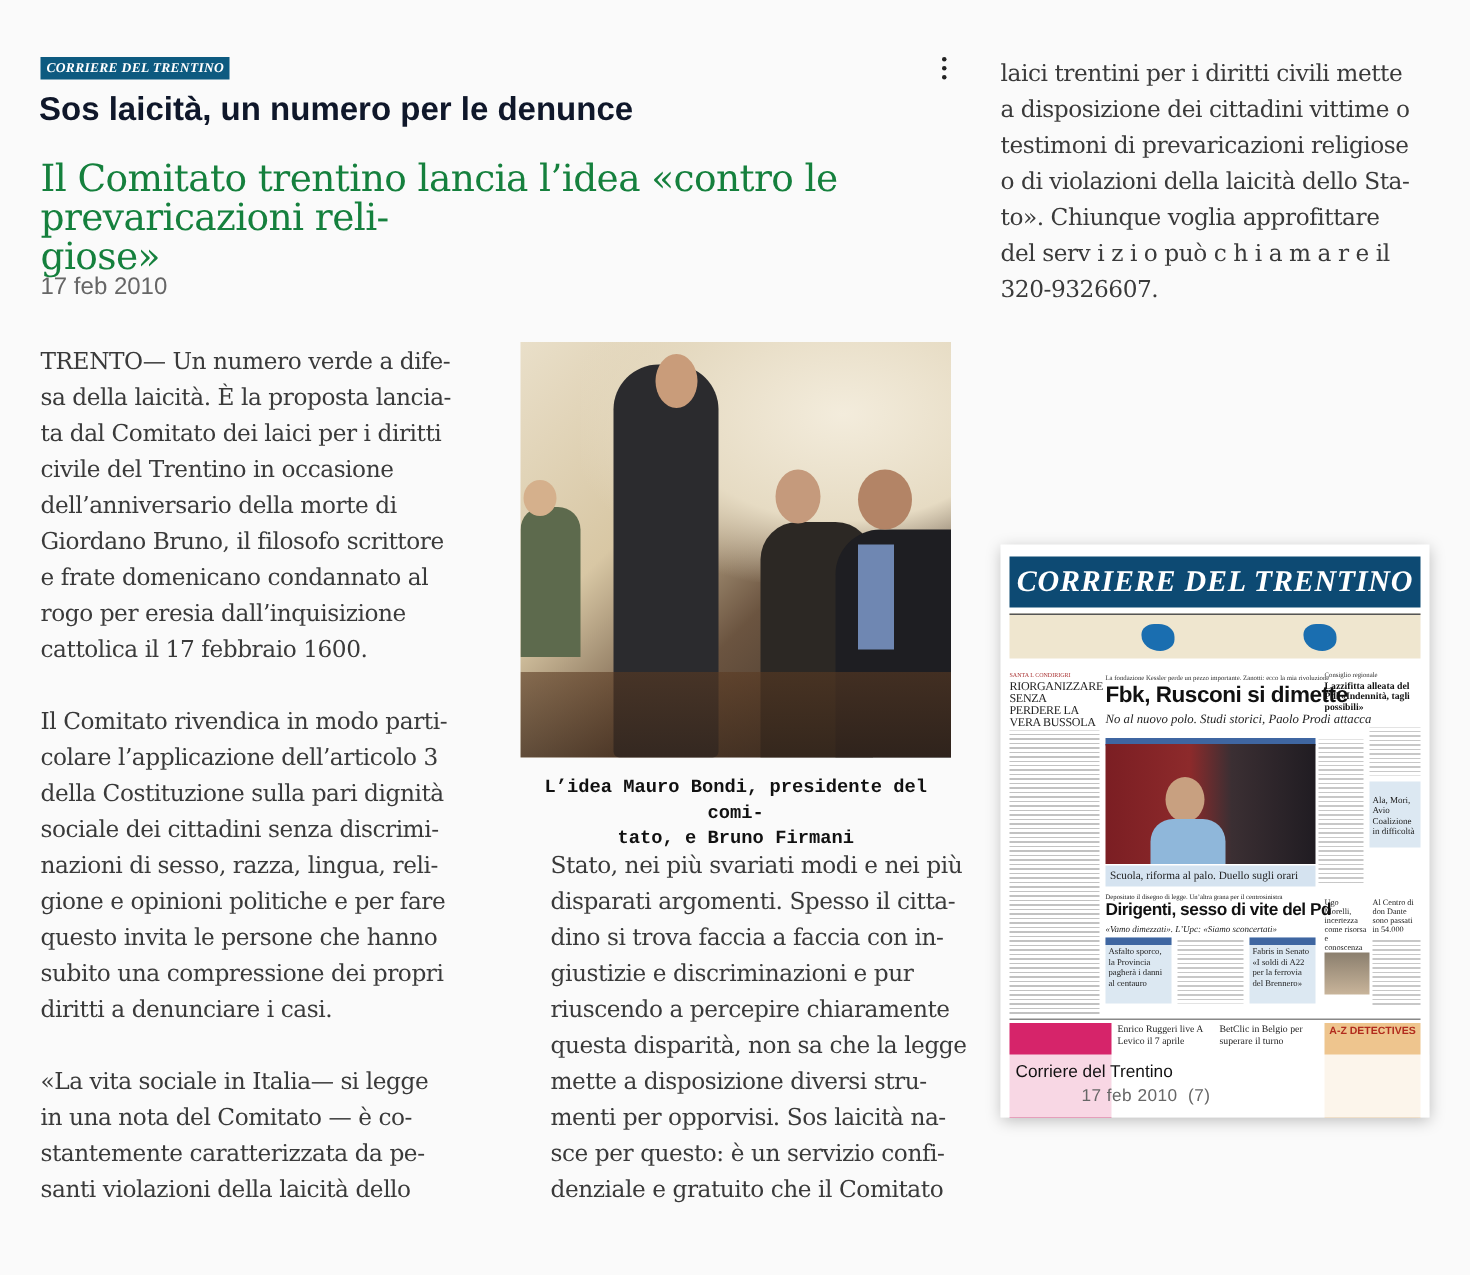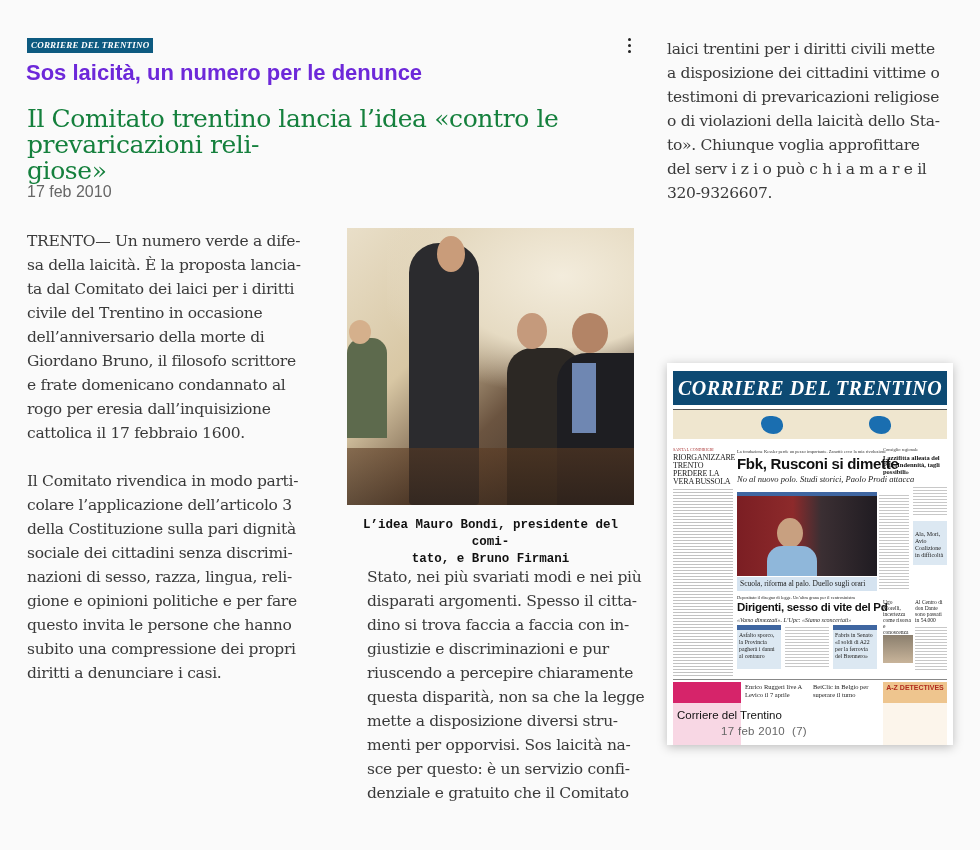--- a/index.html
+++ b/index.html
@@ -6,21 +6,21 @@
   html, body { width: 980px; height: 850px; background: #fafafa; overflow: hidden; }
   body { position: relative; font-family: "DejaVu Serif", serif; color: #333; }
 
   .source-badge {
     position: absolute; left: 27px; top: 38px; height: 15px; padding: 0 4px;
     background: #0d5a80; color: #fff; font-family: "Liberation Serif", serif;
     font-size: 9px; font-weight: bold; font-style: italic; line-height: 15px; letter-spacing: 0.2px;
   }
   .headline {
     position: absolute; left: 26px; top: 58px; width: 600px;
-    font-family: "Liberation Sans", sans-serif; font-weight: bold; font-size: 22px; color: #6d28d9; line-height: 30px;
+    font-family: "Liberation Sans", sans-serif; font-weight: bold; font-size: 22px; color: #0f172a; line-height: 30px;
   }
   .menu-btn {
     position: absolute; left: 619px; top: 35px; width: 20px; height: 20px;
     display: flex; flex-direction: column; align-items: center; justify-content: center; gap: 3px; cursor: pointer;
   }
   .menu-btn span { width: 3px; height: 3px; border-radius: 50%; background: #222; display: block; }
   .subtitle {
     position: absolute; left: 27px; top: 106px; width: 610px;
     font-family: "DejaVu Serif", serif; font-size: 25px; line-height: 26px; color: #15803d; letter-spacing: -0.4px;
   }
@@ -129,20 +129,24 @@
 cattolica il 17 febbraio 1600.</p>
   <p>Il Comitato rivendica in modo parti-
 colare l’applicazione dell’articolo 3
 della Costituzione sulla pari dignità
 sociale dei cittadini senza discrimi-
 nazioni di sesso, razza, lingua, reli-
 gione e opinioni politiche e per fare
 questo invita le persone che hanno
 subito una compressione dei propri
 diritti a denunciare i casi.</p>
+  <p>«La vita sociale in Italia— si legge
+in una nota del Comitato — è co-
+stantemente caratterizzata da pe-
+santi violazioni della laicità dello</p>
 </div>
 
 <div class="photo">
   <div class="vault"></div>
   <div class="p4"></div>
   <div class="h4"></div>
   <div class="p1"></div>
   <div class="h1"></div>
   <div class="p2"></div>
   <div class="h2"></div>
@@ -179,21 +183,21 @@
 
 <div class="thumb-card">
   <div class="np-masthead">CORRIERE DEL TRENTINO</div>
   <div class="np-weather">
     <div class="map" style="left:88px"></div>
     <div class="map" style="left:196px"></div>
   </div>
 
   <div class="np-left">
     <div class="kick">SANTA L CONDIRIGRI</div>
-    <div class="head">RIORGANIZZARE TRENTO PERDERE LA VERA BUSSOLA</div>
+    <div class="head">RIORGANIZZARE SENZA PERDERE LA VERA BUSSOLA</div>
     <div class="np-lines"></div>
   </div>
 
   <div class="np-kicker">La fondazione Kessler perde un pezzo importante. Zanotti: ecco la mia rivoluzione</div>
   <div class="np-main-head">Fbk, Rusconi si dimette</div>
   <div class="np-main-sub">No al nuovo polo. Studi storici, Paolo Prodi attacca</div>
   <div class="np-photo-strip"></div>
   <div class="np-photo"></div>
   <div class="np-band">Scuola, riforma al palo. Duello sugli orari</div>
   <div class="np-lines2" style="left:212px;top:130px;width:30px;height:96px;"></div>

